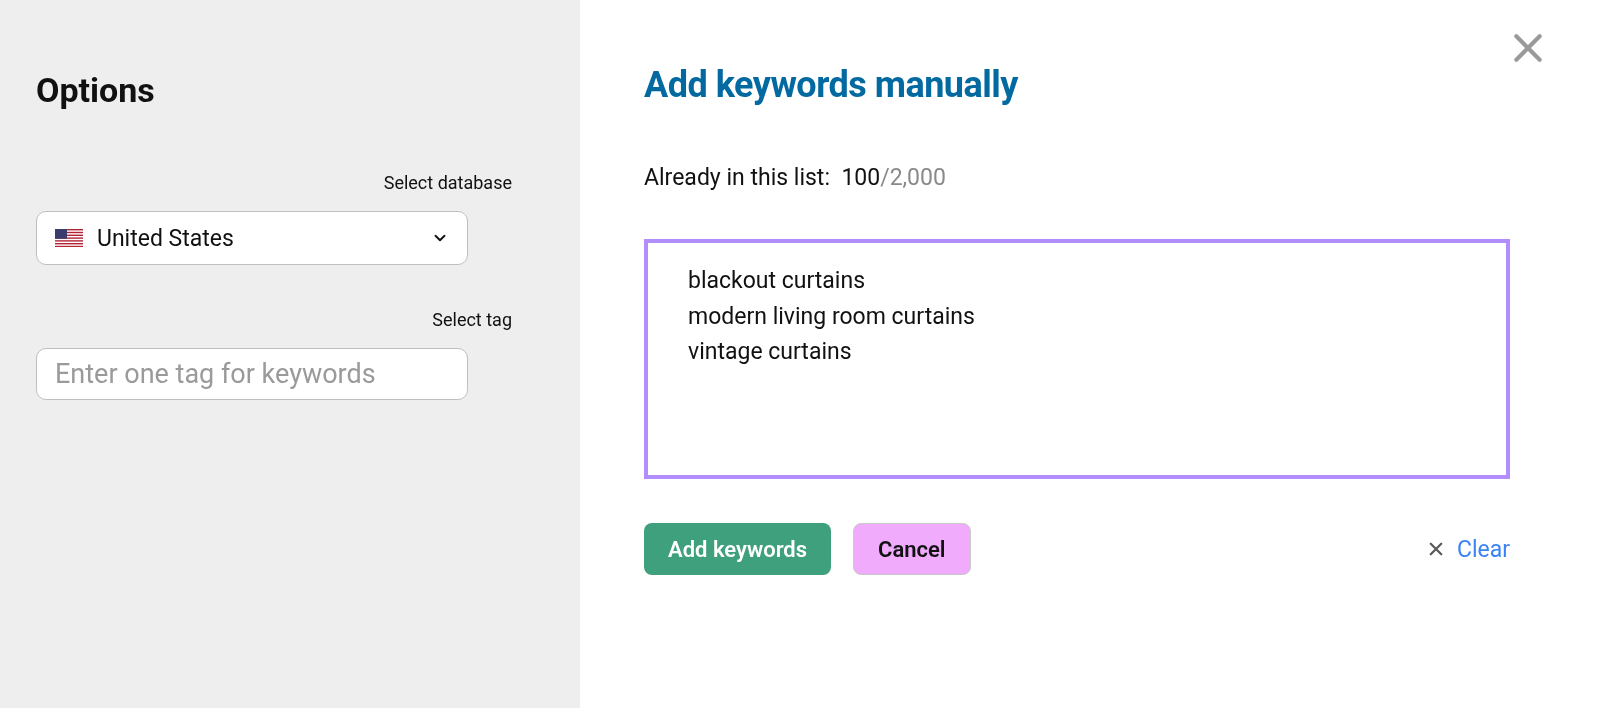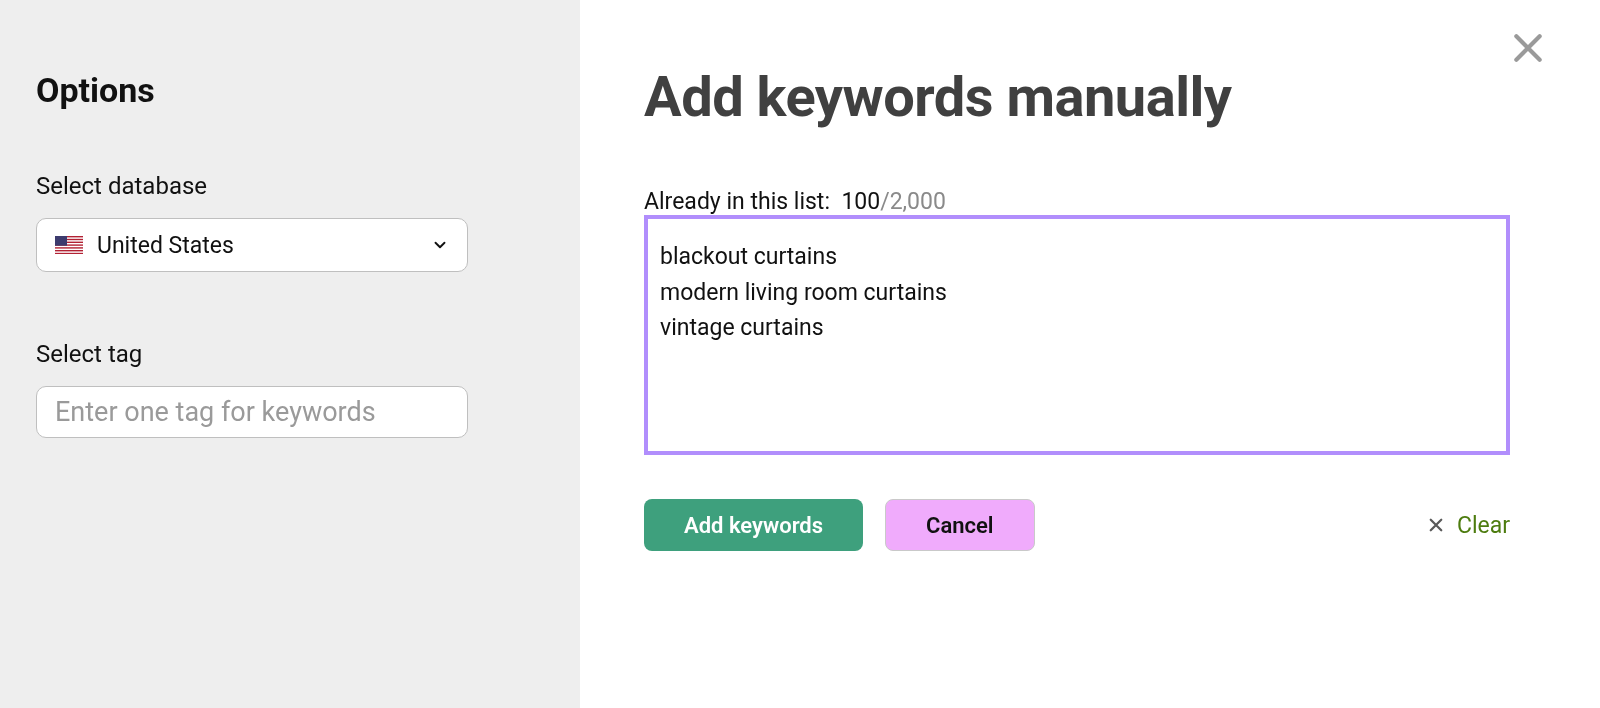--- a/index.html
+++ b/index.html
@@ -18,37 +18,38 @@
       background: #eeeeee;
       padding: 70px 68px 0 36px;
     }
     .sidebar h1 {
       font-size: 34px;
       font-weight: 700;
       color: #111;
       margin-bottom: 62px;
     }
     .field-label {
-      font-size: 24px;
+      font-size: 18px;
       color: #111;
       margin-bottom: 18px;
       display: block;
+      text-align: right;
     }
     .select-box {
       width: 432px;
       height: 54px;
       background: #fff;
       border: 1px solid #bfbfbf;
       border-radius: 10px;
       display: flex;
       align-items: center;
       padding: 0 18px;
       cursor: pointer;
       justify-content: space-between;
-      margin-bottom: 68px;
+      margin-bottom: 44px;
     }
     .select-left {
       display: flex;
       align-items: center;
       gap: 14px;
     }
     .flag {
       width: 28px;
       height: 18px;
       display: inline-block;
@@ -86,29 +87,30 @@
     .close-btn {
       position: absolute;
       top: 28px;
       right: 52px;
       width: 40px;
       height: 40px;
       cursor: pointer;
       color: #9a9a9a;
     }
     .main h1 {
-      font-size: 56px;
+      font-size: 36px;
       font-weight: 700;
-      color: #404040;
+      color: #0369a1;
       margin-bottom: 58px;
       letter-spacing: -0.5px;
     }
     .info-line {
       font-size: 23px;
       color: #111;
+      margin-bottom: 48px;
     }
     .info-line .muted { color: #8a8a8a; }
     .enter-line {
       display: flex;
       align-items: center;
       gap: 14px;
       font-size: 23px;
       color: #111;
       margin-bottom: 24px;
     }
@@ -122,21 +124,21 @@
       align-items: center;
       justify-content: center;
       font-size: 19px;
       font-weight: 500;
     }
     .keywords-area {
       width: 866px;
       height: 240px;
       border: 4px solid #b18efc;
       background: #fff;
-      padding: 20px 12px;
+      padding: 20px 40px;
       font-size: 23px;
       line-height: 1.55;
       color: #111;
       font-family: inherit;
       resize: none;
       outline: none;
       margin-bottom: 40px;
     }
     .action-row {
       display: flex;
@@ -146,21 +148,21 @@
     .action-left {
       display: flex;
       gap: 22px;
     }
     .btn {
       height: 52px;
       border-radius: 8px;
       font-size: 22px;
       font-weight: 600;
       cursor: pointer;
-      padding: 0 40px;
+      padding: 0 24px;
       display: inline-flex;
       align-items: center;
       justify-content: center;
       font-family: inherit;
     }
     .btn-primary {
       background: #3ea07d;
       color: #fff;
       border: none;
     }
@@ -168,21 +170,21 @@
       background: #f0abfc;
       color: #111;
       border: 1px solid #c9c9c9;
     }
     .clear-btn {
       margin-left: auto;
       display: inline-flex;
       align-items: center;
       gap: 12px;
       font-size: 23px;
-      color: #4d7c0f;
+      color: #3b82f6;
       cursor: pointer;
       background: none;
       border: none;
       font-family: inherit;
     }
     .x-small { width: 18px; height: 18px; }
   </style>
 </head>
 <body>
 

